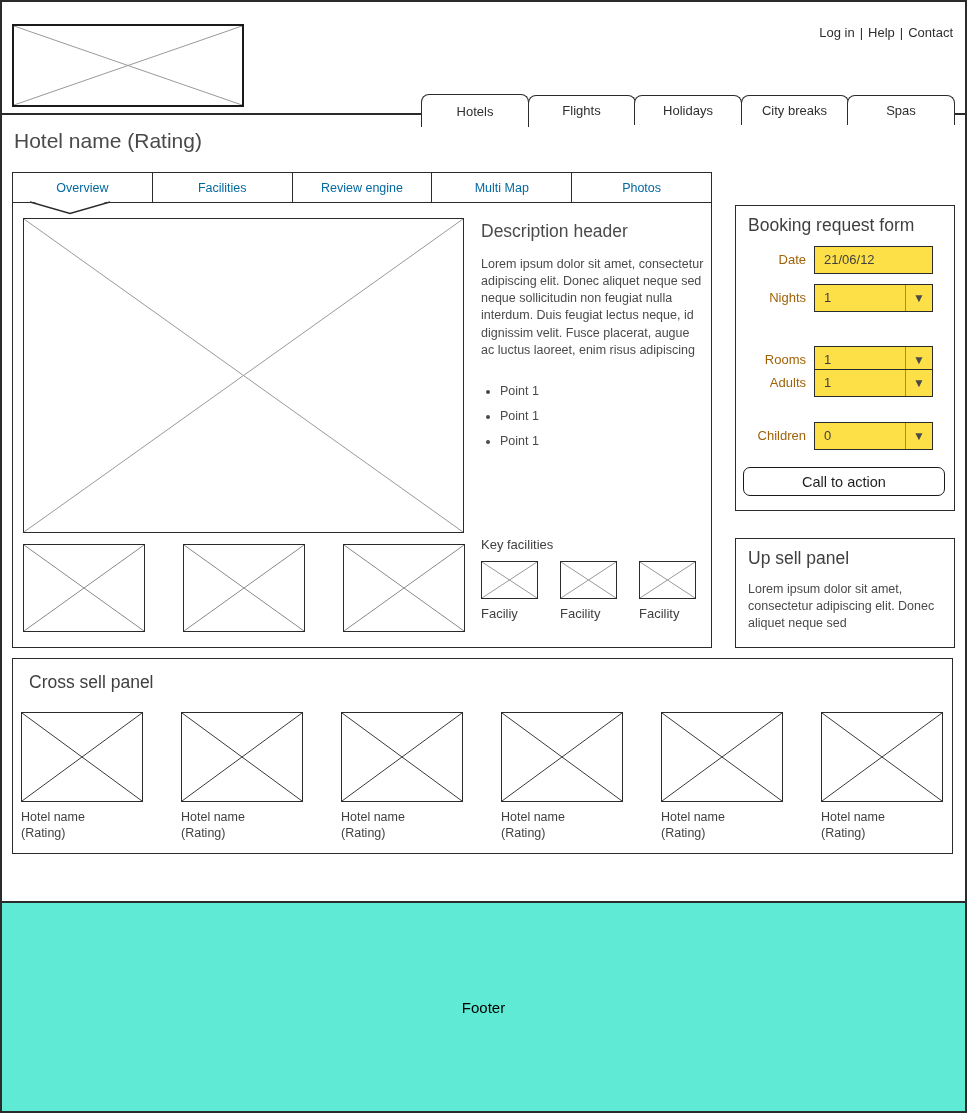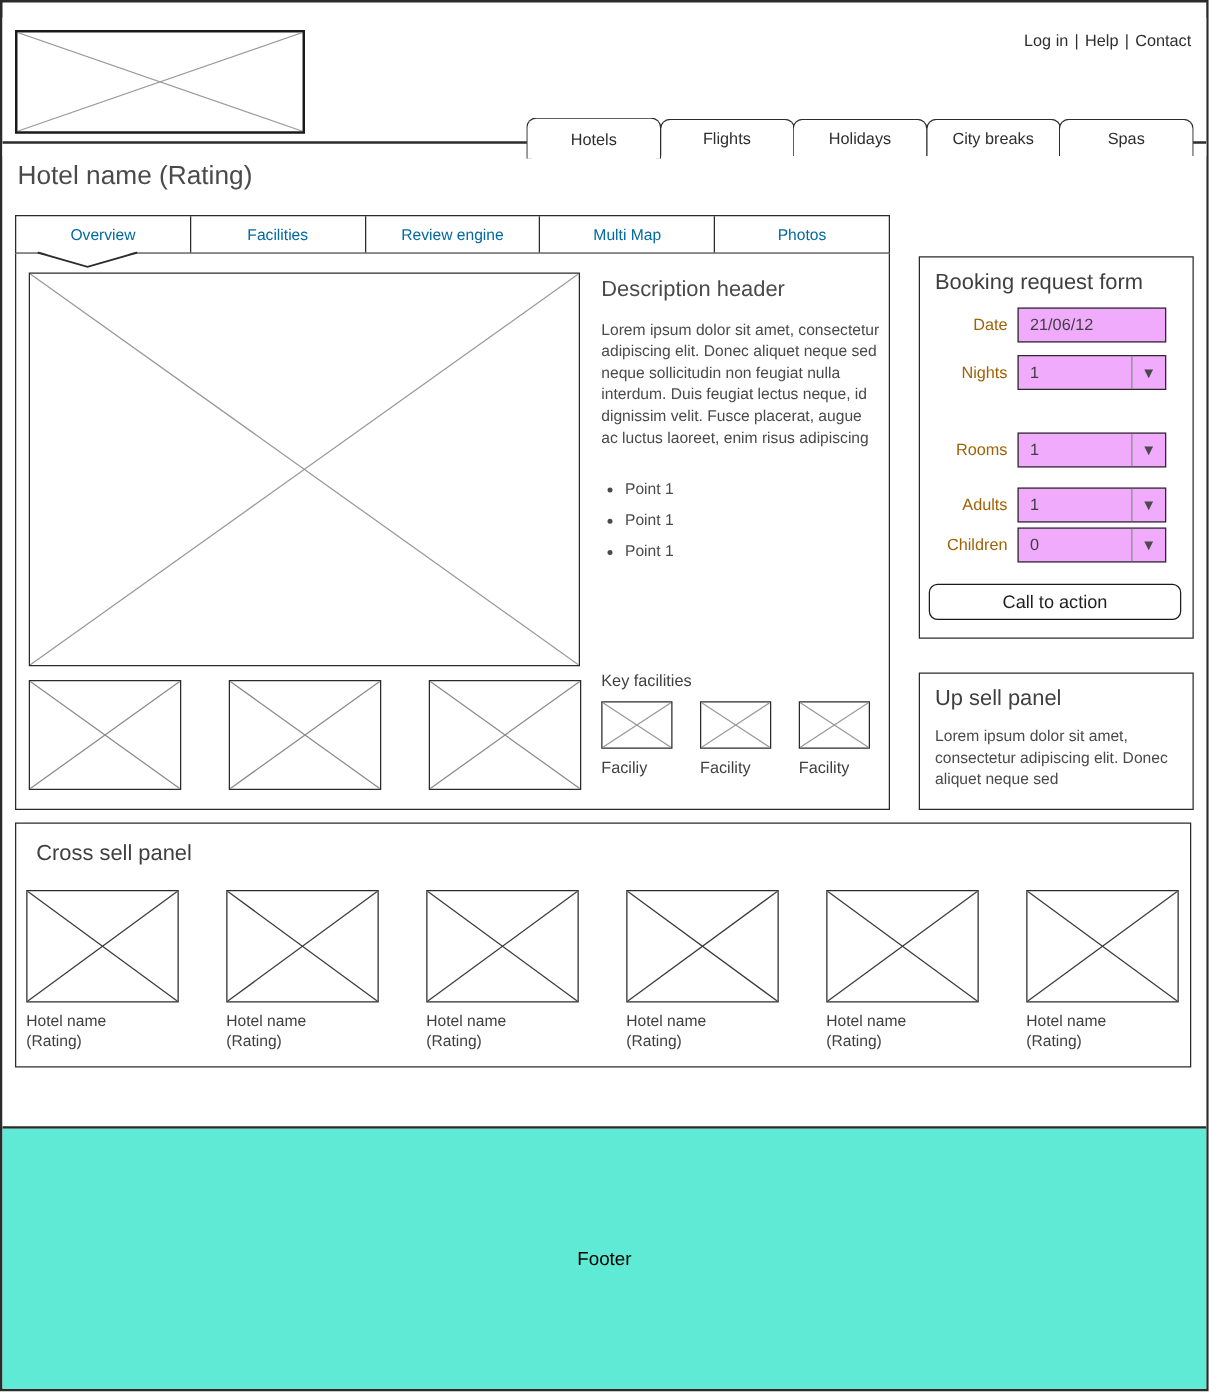--- a/index.html
+++ b/index.html
@@ -52,21 +52,21 @@
   .facility { width:57px; margin-right:22px; }
   .facility-ph { width:57px; height:38px; border:1px solid #2b2b2b; }
   .facility-name { margin-top:7px; font-size:13px; color:#3f3f3f; }
 
   
   .panel { border:1.5px solid #2b2b2b; background:#fff; position:absolute; }
   .booking-panel { left:733px; top:90px; width:220px; height:306px; }
   .panel-title { position:absolute; left:12px; top:9px; font-size:17.5px; color:#3f3f3f; }
   .frow { position:absolute; left:0; width:100%; height:28px; }
   .frow-label { position:absolute; left:0; top:0; width:70px; height:28px; line-height:28px; text-align:right; font-size:13px; color:#a16207; }
-  .fcontrol { position:absolute; left:78px; top:0; width:119px; height:28px; border:1.5px solid #2b2b2b; background:#f0abfc; font-size:13px; color:#3f3f3f; }
+  .fcontrol { position:absolute; left:78px; top:0; width:119px; height:28px; border:1.5px solid #2b2b2b; background:#fde047; font-size:13px; color:#3f3f3f; }
   .fvalue { position:absolute; left:9px; top:0; height:25px; line-height:25px; }
   .fselect .arrow-zone { position:absolute; right:0; top:0; width:27px; height:100%; border-left:1px solid #8a8a8a; display:flex; align-items:center; justify-content:center; cursor:pointer; }
   .caret { font-size:12px; color:#4a4a4a; line-height:1; }
   .cta-btn { position:absolute; left:7px; top:261px; width:202px; height:29px; border:1.5px solid #1a1a1a; border-radius:7px; background:#fff;
              font-size:14.5px; color:#1f1f1f; font-family:inherit; display:flex; align-items:center; justify-content:center; cursor:pointer; }
 
   .upsell-panel { left:733px; top:423px; width:220px; height:110px; }
   .upsell-text { position:absolute; left:12px; top:42px; width:194px; font-size:12.5px; line-height:1.37; color:#4a4a4a; }
 
   
@@ -201,21 +201,21 @@
       <div class="frow" style="top:140px">
         <span class="frow-label">Rooms</span>
         <div class="fcontrol fselect">
           <span class="fvalue">1</span>
           <span class="arrow-zone">
               <span class="caret">▼</span>
             </span>
         </div>
       </div>
 
-      <div class="frow" style="top:184px">
+      <div class="frow" style="top:163px">
         <span class="frow-label">Adults</span>
         <div class="fcontrol fselect">
           <span class="fvalue">1</span>
           <span class="arrow-zone">
               <span class="caret">▼</span>
             </span>
         </div>
       </div>
 
       <div class="frow" style="top:216px">

